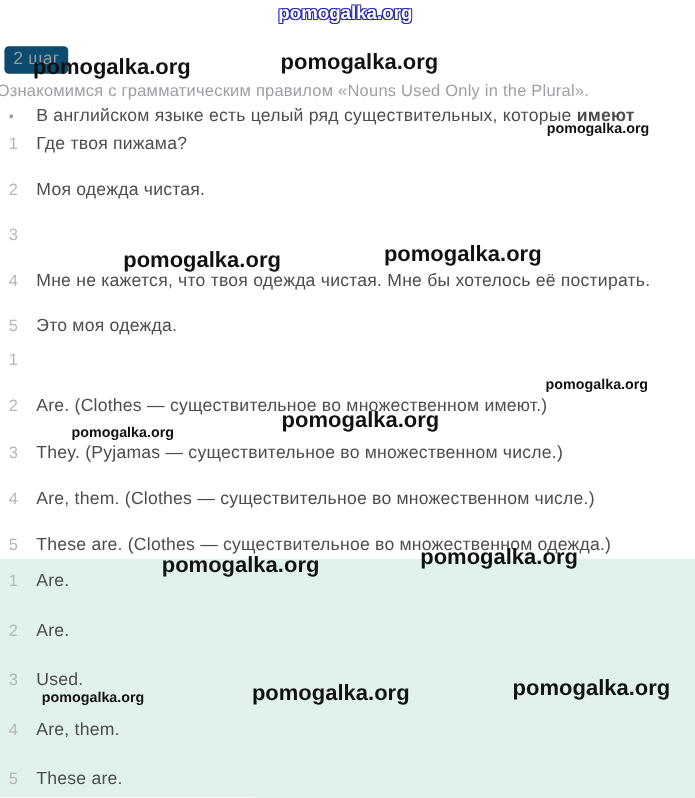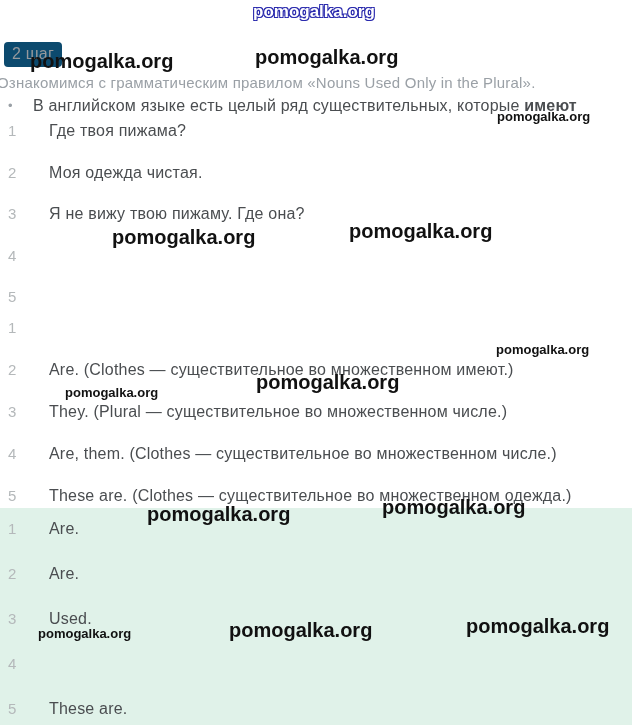--- a/index.html
+++ b/index.html
@@ -71,21 +71,20 @@
     margin-left: 8px;
     color: #b4b8ba;
     font-size: 15px;
     line-height: 20px;
   }
   .num-list .txt {
     font-size: 16px;
     line-height: 20px;
     letter-spacing: 0.2px;
     color: #4a4d50;
-    margin-left: 16px;
   }
   #task-list  { top: 121px; }
   #task-list .row { height: 41.5px; }
   #explained-list { top: 318px; }
   #explained-list .row { height: 42px; }
 
   
   .answer-section {
     position: absolute;
     left: 0; top: 508px;
@@ -146,41 +145,42 @@
   <div class="row">
     <span class="num">1</span>
     <span class="txt">Где твоя пижама?</span>
   </div>
   <div class="row">
     <span class="num">2</span>
     <span class="txt">Моя одежда чистая.</span>
   </div>
   <div class="row">
     <span class="num">3</span>
-    <span class="txt">Я не вижу твою пижаму. Где она?</span>
   </div>
   <div class="row">
     <span class="num">4</span>
+    <span class="txt">Мне не кажется, что твоя одежда чистая. Мне бы хотелось её постирать.</span>
   </div>
   <div class="row">
     <span class="num">5</span>
+    <span class="txt">Это моя одежда.</span>
   </div>
 </div>
 
 <div class="num-list" id="explained-list">
   <div class="row">
     <span class="num">1</span>
   </div>
   <div class="row">
     <span class="num">2</span>
     <span class="txt">Are. (Clothes — существительное во множественном имеют.)</span>
   </div>
   <div class="row">
     <span class="num">3</span>
-    <span class="txt">They. (Plural — существительное во множественном числе.)</span>
+    <span class="txt">They. (Pyjamas — существительное во множественном числе.)</span>
   </div>
   <div class="row">
     <span class="num">4</span>
     <span class="txt">Are, them. (Clothes — существительное во множественном числе.)</span>
   </div>
   <div class="row">
     <span class="num">5</span>
     <span class="txt">These are. (Clothes — существительное во множественном одежда.)</span>
   </div>
 </div>
@@ -194,20 +194,21 @@
     <div class="row">
       <span class="num">2</span>
       <span class="txt">Are.</span>
     </div>
     <div class="row">
       <span class="num">3</span>
       <span class="txt">Used.</span>
     </div>
     <div class="row">
       <span class="num">4</span>
+      <span class="txt">Are, them.</span>
     </div>
     <div class="row">
       <span class="num">5</span>
       <span class="txt">These are.</span>
     </div>
   </div>
 </div>
 
 <span class="wm wm-outline wm-1">pomogalka.org</span>
 <span class="wm wm-big  wm-2">pomogalka.org</span>

